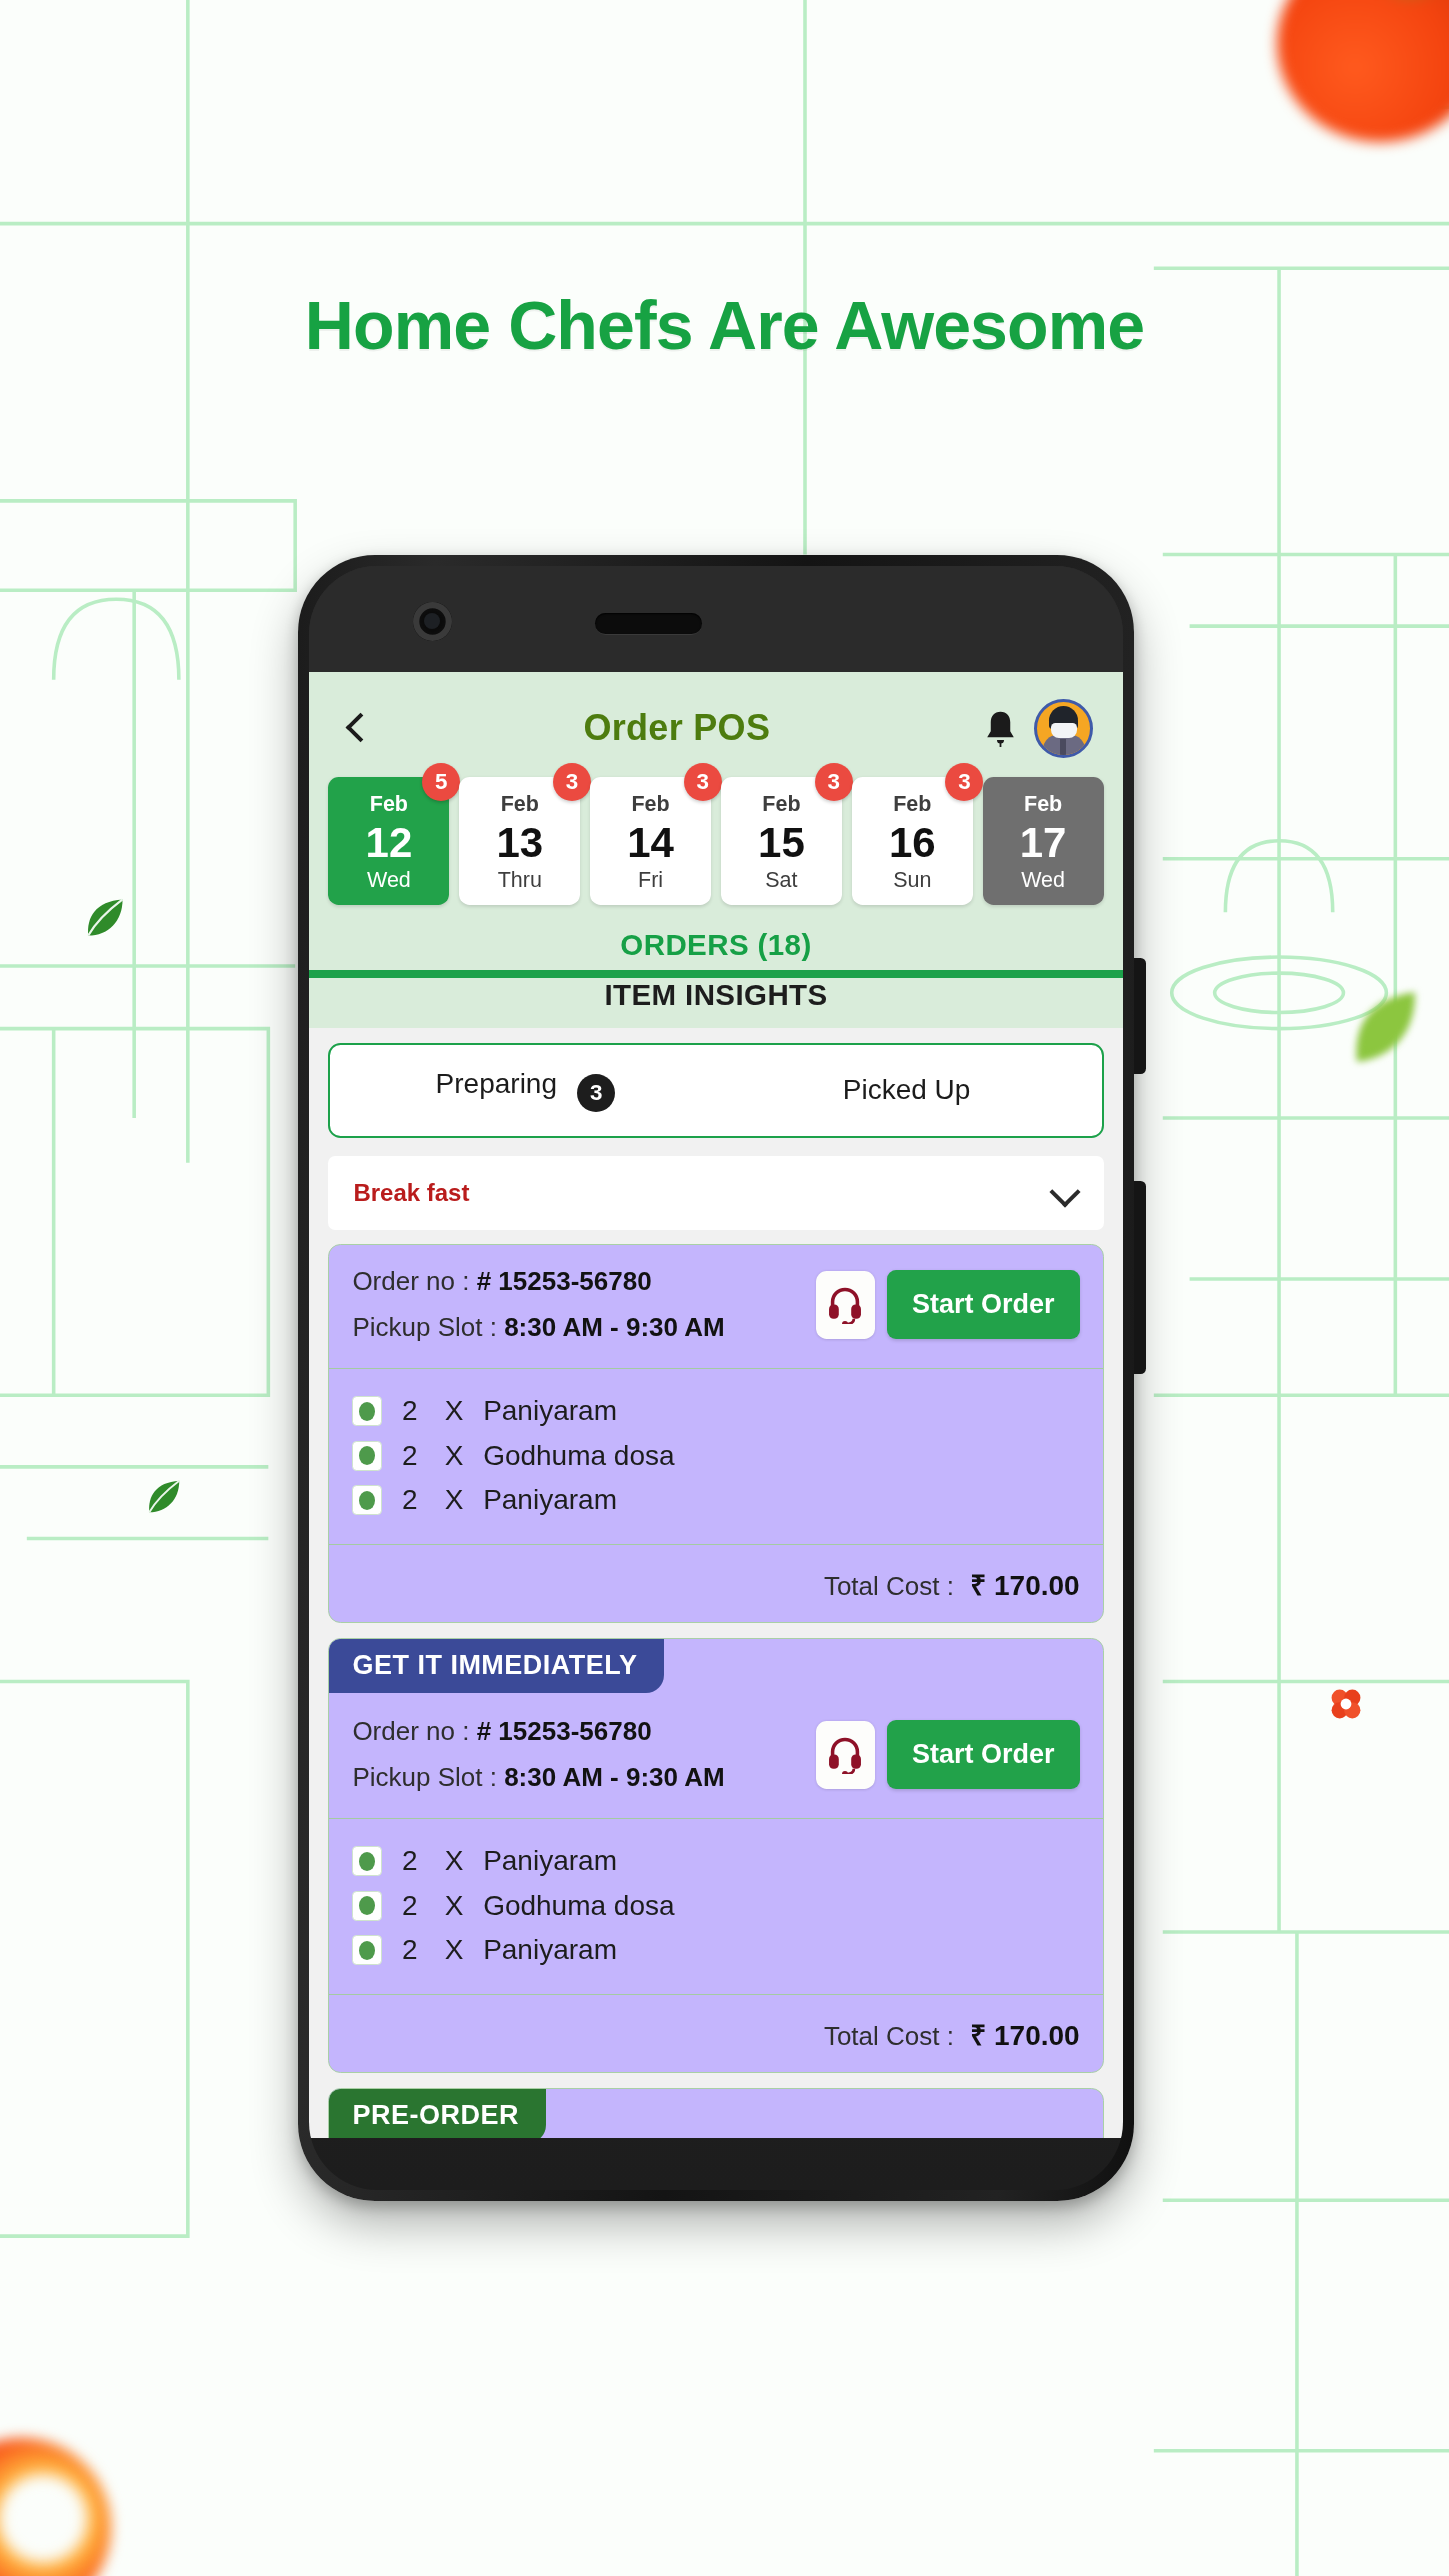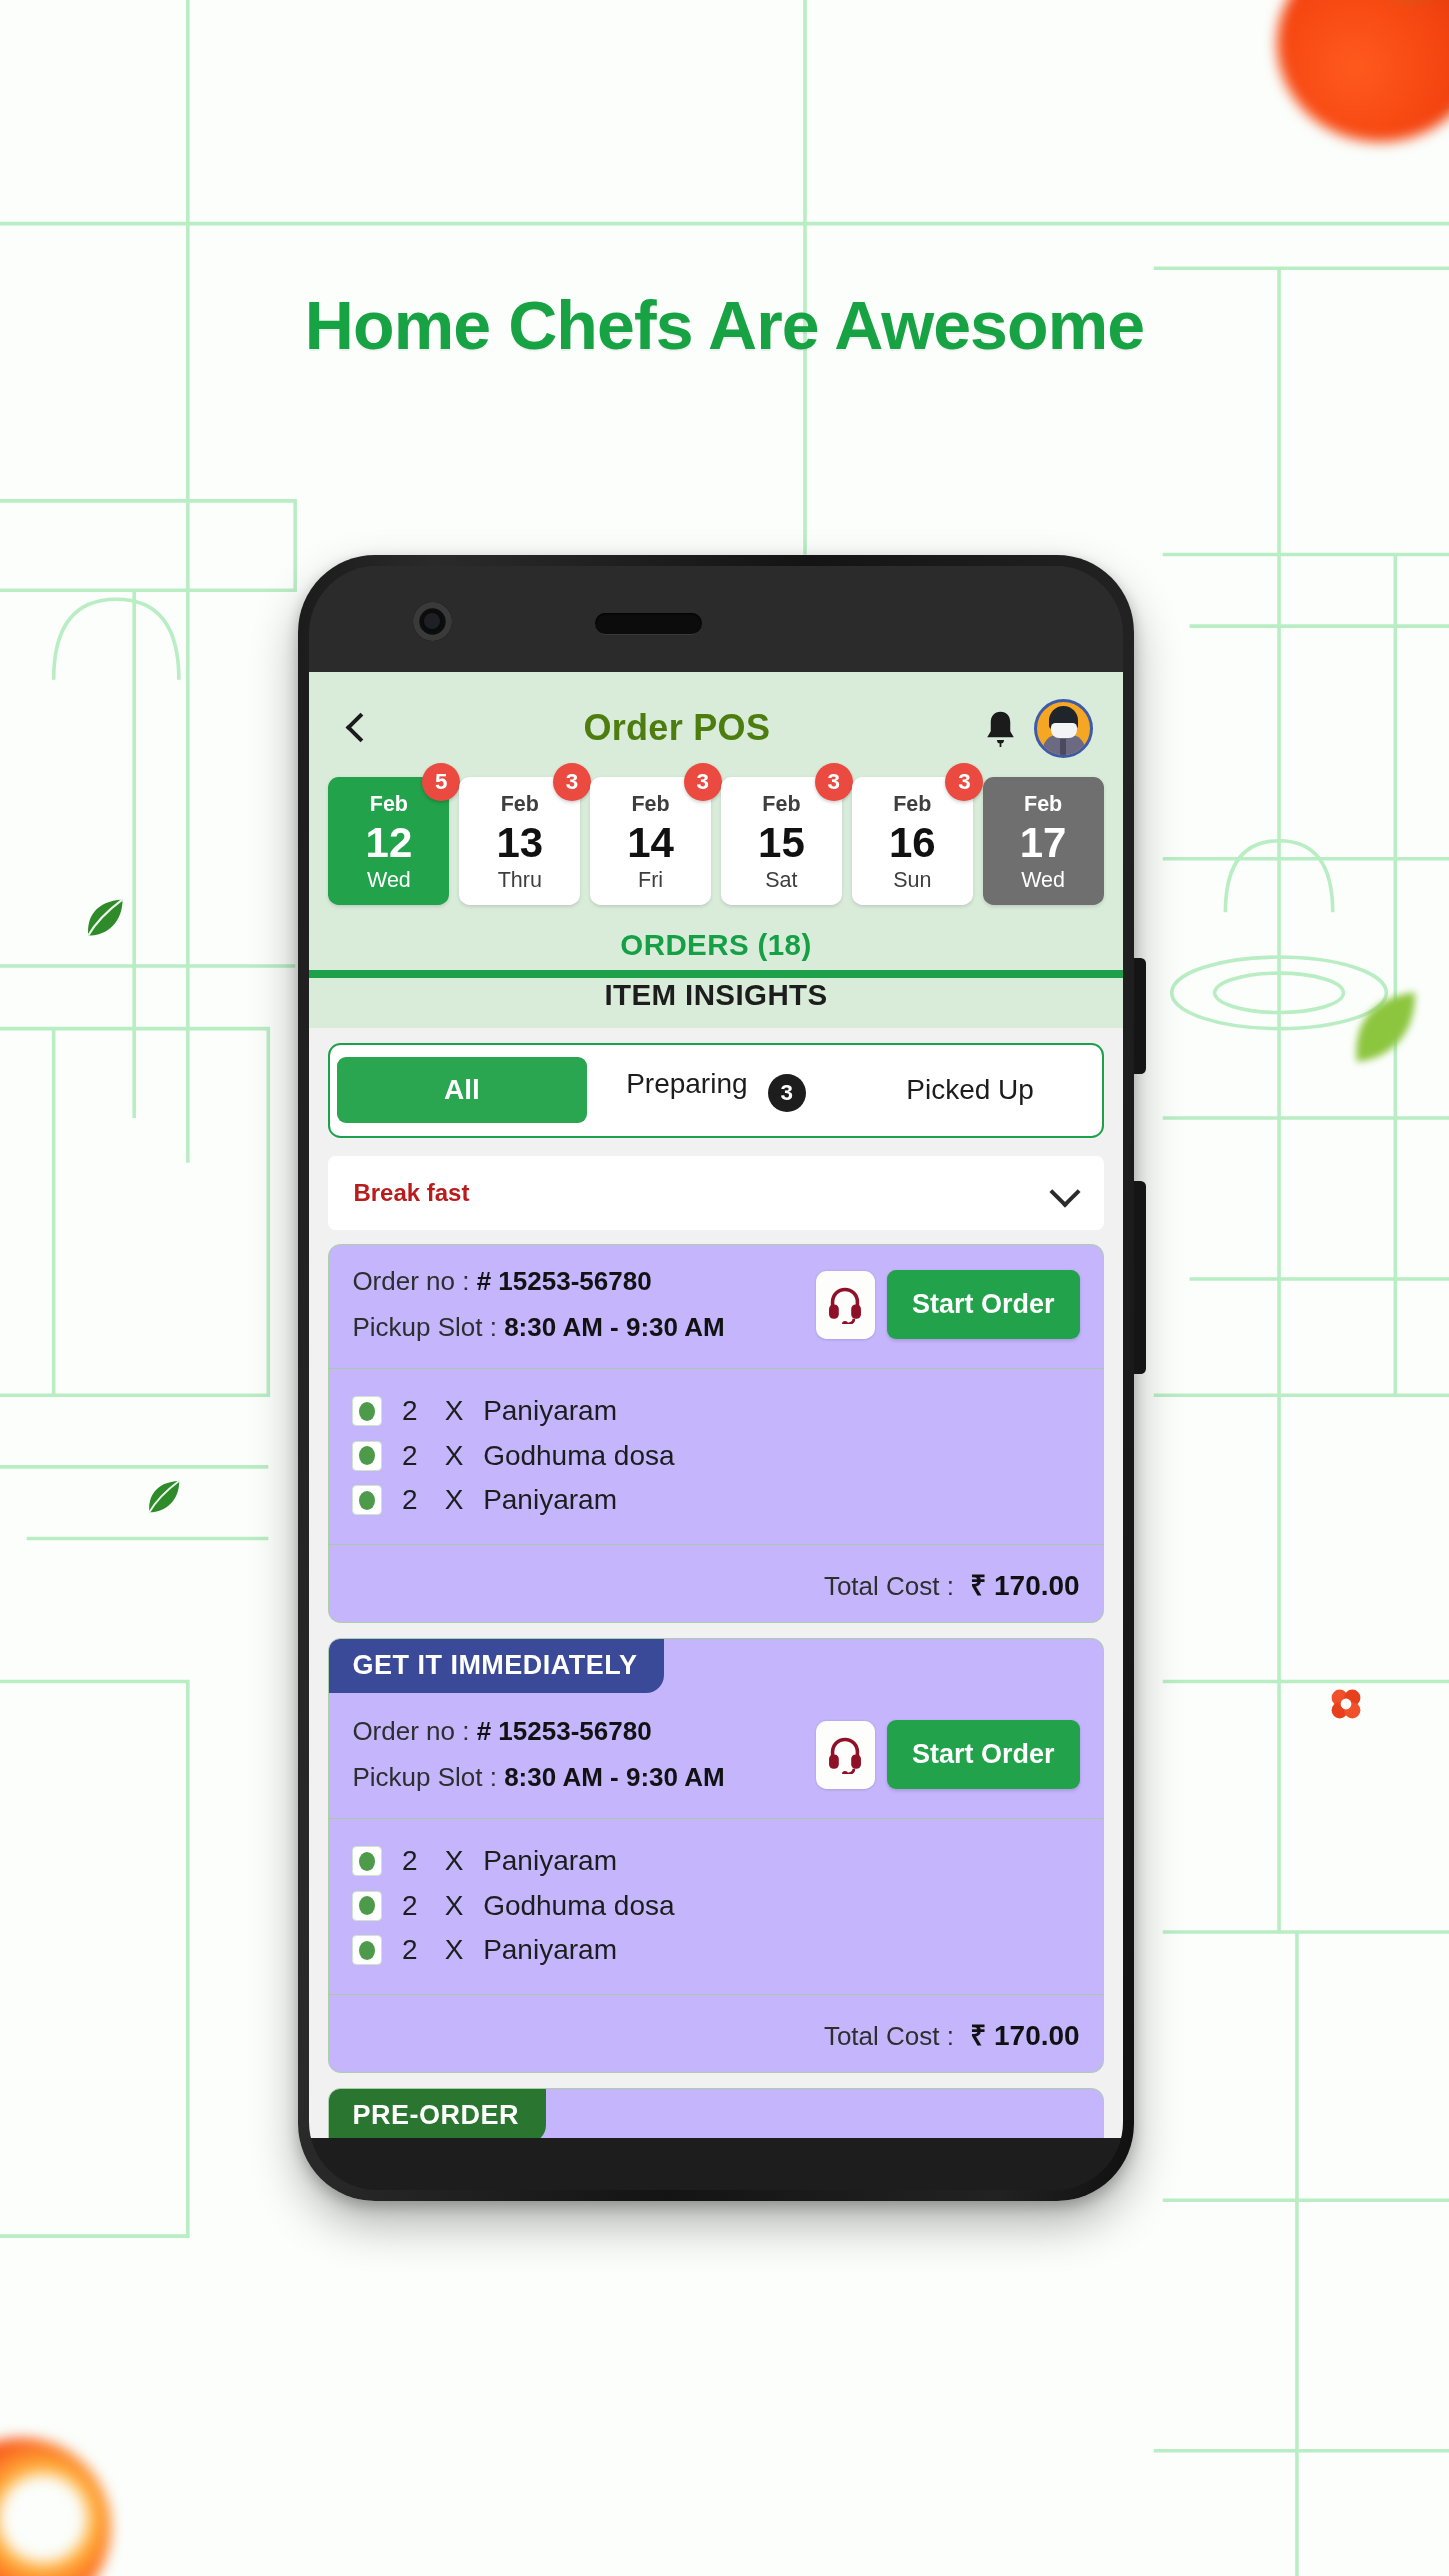--- a/index.html
+++ b/index.html
@@ -344,23 +344,20 @@
         <div class="tab active">
           <div class="tab-label">ORDERS (18)</div>
         </div>
         <div class="tab">
           <div class="tab-label">ITEM INSIGHTS</div>
         </div>
       </div>
 
       <div class="filter-wrap">
         <div class="filter">
-          <div class="pill active">
-            <span>All</span>
-          </div>
           <div class="pill">
             <span>Preparing</span>
             <span class="cnt">3</span>
           </div>
           <div class="pill">
             <span>Picked Up</span>
           </div>
         </div>
       </div>
 

